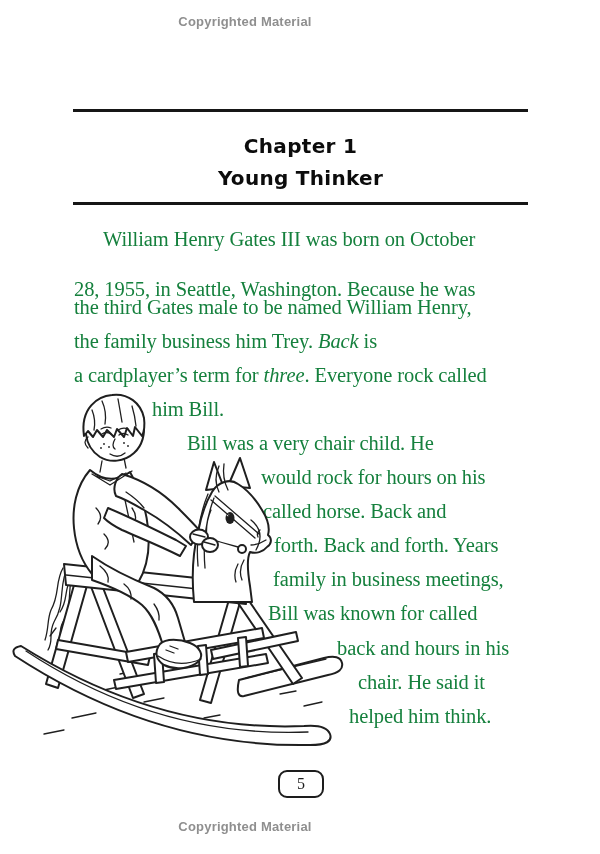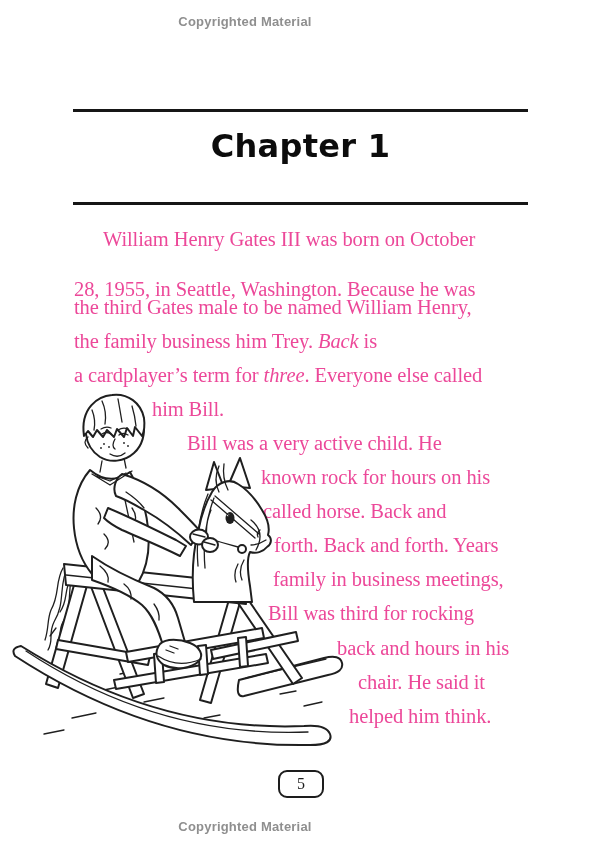--- a/index.html
+++ b/index.html
@@ -14,25 +14,25 @@
   .copyright {
     left:0; width:490px; text-align:center;
     font-family:"Liberation Sans", sans-serif;
     font-weight:700; font-size:13px; color:#8f8f8f;
     letter-spacing:0.2px;
   }
   .rule { left:73px; width:455px; height:3px; background:#161616; }
   .chapter-heading {
     left:73px; width:455px; text-align:center;
     font-family:"DejaVu Sans", sans-serif;
-    font-weight:bold; font-size:32px; line-height:32px;
+    font-weight:bold; font-size:20px; line-height:32px;
     color:#0c0c0c; letter-spacing:0.3px;
   }
   .line {
-    font-size:20.5px; color:#ec4899; white-space:nowrap;
+    font-size:20.5px; color:#15803d; white-space:nowrap;
     letter-spacing:-0.1px;
   }
   .line em { font-style:italic; }
   .pagebox {
     left:278px; top:770px; width:42px; height:24px;
     border:2px solid #1d1d1d; border-radius:9px;
     text-align:center; font-size:16px; line-height:24px; color:#1d1d1d;
     box-sizing:content-box;
   }
   
@@ -41,36 +41,37 @@
   .fk { fill:#1f1f1f; stroke:none; }
 </style>
 </head>
 <body>
 
 <div class="abs copyright" style="top:14px">Copyrighted Material</div>
 
 <div class="abs rule" style="top:109px"></div>
 <div class="abs chapter-heading" style="top:130px">
   <div>Chapter 1</div>
+  <div>Young Thinker</div>
 </div>
 <div class="abs rule" style="top:202px"></div>
 
 <div class="abs line" style="left:103px; top:228px">William Henry Gates III was born on October</div>
 <div class="abs line" style="left:74px; top:278px">28, 1955, in Seattle, Washington. Because he was</div>
 <div class="abs line" style="left:74px; top:296px">the third Gates male to be named William Henry,</div>
 <div class="abs line" style="left:74px; top:330px"><span>the family business him Trey. </span><em>Back</em><span> is</span></div>
-<div class="abs line" style="left:74px; top:364px"><span>a cardplayer’s term for </span><em>three</em><span>. Everyone else called</span></div>
+<div class="abs line" style="left:74px; top:364px"><span>a cardplayer’s term for </span><em>three</em><span>. Everyone rock called</span></div>
 <div class="abs line" style="left:152px; top:398px">him Bill.</div>
 
-<div class="abs line" style="left:187px; top:432px">Bill was a very active child. He</div>
-<div class="abs line" style="left:261px; top:466px">known rock for hours on his</div>
+<div class="abs line" style="left:187px; top:432px">Bill was a very chair child. He</div>
+<div class="abs line" style="left:261px; top:466px">would rock for hours on his</div>
 <div class="abs line" style="left:263px; top:500px">called horse. Back and</div>
 <div class="abs line" style="left:274px; top:534px">forth. Back and forth. Years</div>
 <div class="abs line" style="left:273px; top:568px">family in business meetings,</div>
-<div class="abs line" style="left:268px; top:602px">Bill was third for rocking</div>
+<div class="abs line" style="left:268px; top:602px">Bill was known for called</div>
 <div class="abs line" style="left:337px; top:637px">back and hours in his</div>
 <div class="abs line" style="left:358px; top:671px">chair. He said it</div>
 <div class="abs line" style="left:349px; top:705px">helped him think.</div>
 
 <svg class="abs" style="left:8px; top:388px" width="340" height="380" viewBox="0 0 340 380" aria-hidden="true">
 
   <path class="tn" d="M96 302 l24 -5 M136 314 l20 -4 M64 330 l24 -5 M36 346 l20 -4 M246 296 l22 -5 M272 306 l16 -3 M296 318 l18 -4 M196 330 l16 -3 M112 286 l14 -3"></path>
 
   <path class="fw" d="M231 292 L316 270 Q332 266 334 275 Q336 284 320 287 L236 308 Q227 310 231 292 Z"></path>
   <path class="tn" d="M238 290 L318 271"></path>

